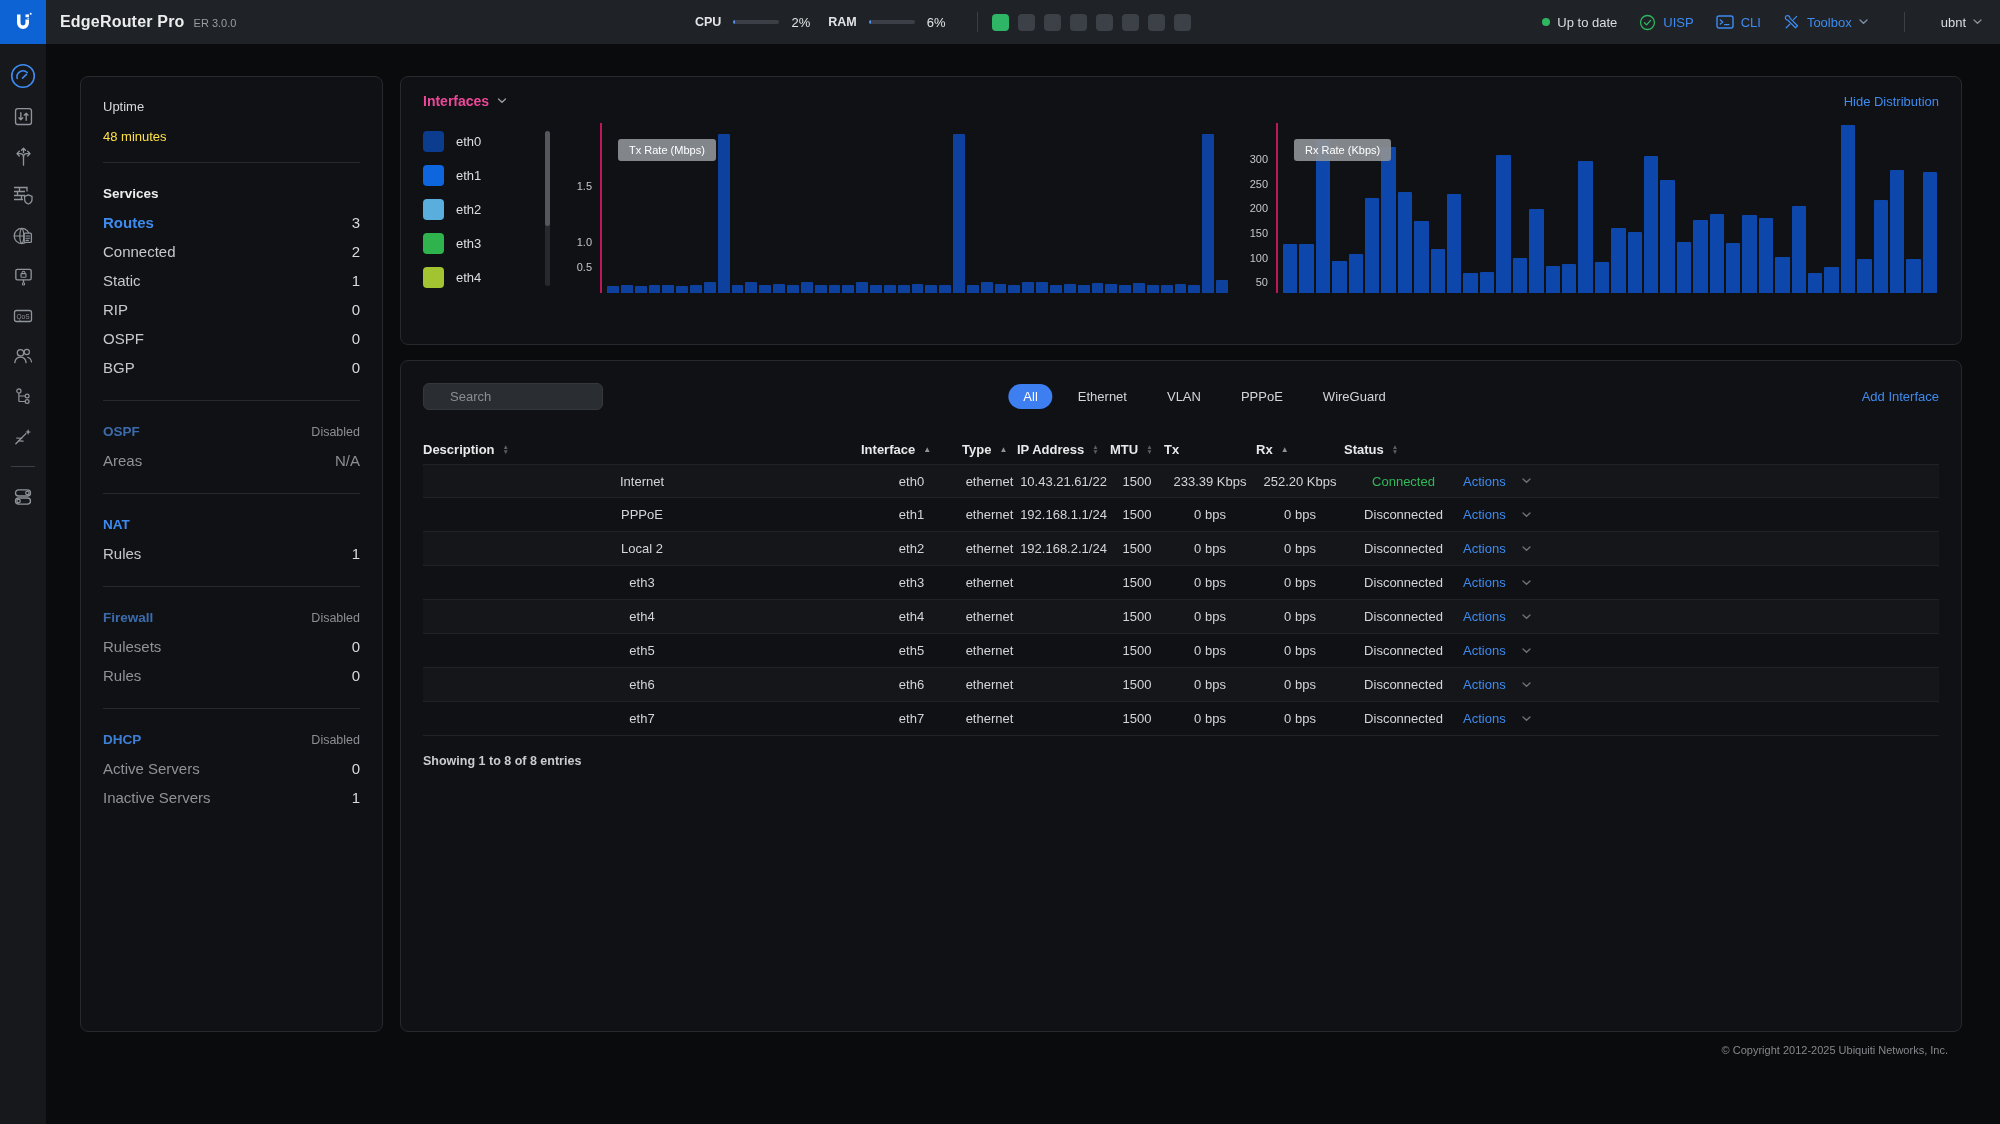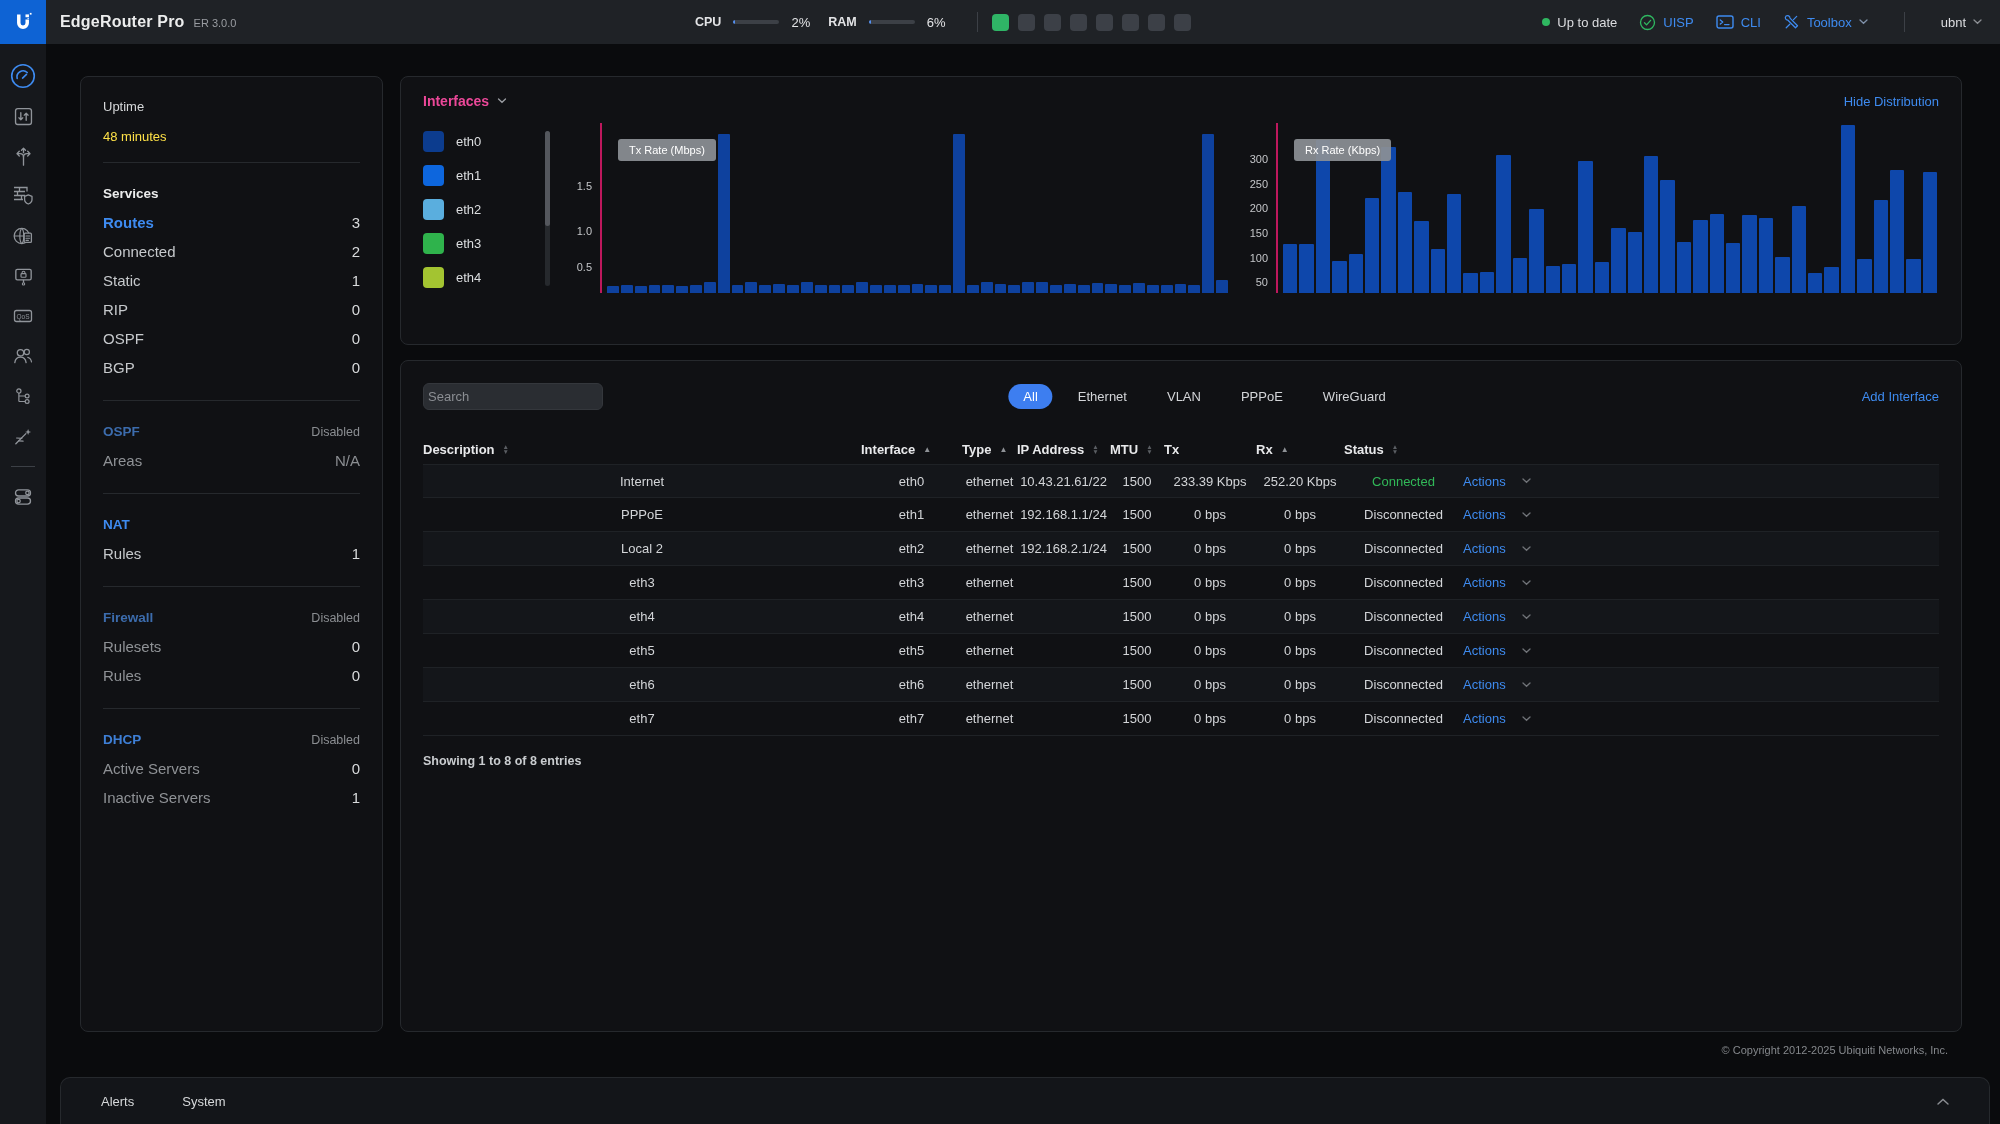--- a/index.html
+++ b/index.html
@@ -73,21 +73,21 @@
   .plot { position:relative; border-left:2px solid #be185d; height:170px; align-self:flex-start; }
   .bars { position:absolute; left:5px; right:2px; bottom:0; top:0; display:flex; align-items:flex-end; gap:2px; }
   .bar { flex:1; border-radius:1px 1px 0 0; }
   .chart-pill { position:absolute; top:16px; left:16px; background:rgba(139,143,149,0.93); color:#ffffff;
     font-size:11px; padding:5px 11px; border-radius:3px; z-index:3; }
 
   
   .tblcard { left:354px; top:316px; width:1562px; height:672px; padding:22px 22px; }
   .tbl-top { display:flex; align-items:center; }
   .searchbox { width:180px; height:27px; background:#2a2d32; border:1px solid #34373c; border-radius:6px;
-    color:#d6d8da; font-size:13px; padding:0 4px; outline:none; font-family:"Liberation Sans",sans-serif; }
+    color:#d6d8da; font-size:13px; padding:0 26px; outline:none; font-family:"Liberation Sans",sans-serif; }
   .searchbox::placeholder { color:#8b8e93; }
   .pillrow { position:absolute; left:50%; transform:translateX(-44%); display:flex; align-items:center; gap:10px; }
   .pill { font-size:13px; color:#d3d5d8; padding:5px 15px; border-radius:14px; cursor:pointer; }
   .pill.active { background:#3d7ef0; color:#ffffff; }
   .addlink { margin-left:auto; font-size:13px; color:#3e8bf0; cursor:pointer; }
   .tgrid { display:grid; grid-template-columns:438px 101px 55px 93px 54px 92px 88px 119px 1fr; align-items:center; }
   .thead { margin-top:24px; height:30px; font-size:13px; font-weight:700; color:#e8e9eb; }
   .thcell { display:flex; align-items:center; gap:8px; cursor:pointer; }
   .sort-both { display:flex; flex-direction:column; line-height:5px; font-size:6.5px; color:#5b5e63; }
   .sort-asc { font-size:8px; color:#8f9297; }
@@ -389,21 +389,21 @@
             <span class="leg-lb">eth4</span>
           </div>
         </div>
       <div class="leg-scroll">
         <div class="leg-thumb"></div>
       </div>
       <div class="charts">
         <div class="chart" id="chart-0" style="flex:0 0 664px;">
           <div class="yaxis">
               <span class="ytick" style="bottom: 40.4762px;">0.5</span>
-              <span class="ytick" style="bottom: 76px;">1.0</span>
+              <span class="ytick" style="bottom: 65px;">1.0</span>
               <span class="ytick" style="bottom: 121.429px;">1.5</span>
             </div>
           <div class="plot" style="width: 630px; height: 170px;">
             <span class="chart-pill">Tx Rate (Mbps)</span>
           <div class="bars">
                 <div class="bar" style="height: 7.28571px; background: rgb(14, 65, 158);"></div>
                 <div class="bar" style="height: 8.09524px; background: rgb(14, 65, 158);"></div>
                 <div class="bar" style="height: 7.28571px; background: rgb(14, 65, 158);"></div>
                 <div class="bar" style="height: 8.09524px; background: rgb(14, 65, 158);"></div>
                 <div class="bar" style="height: 8.09524px; background: rgb(14, 65, 158);"></div>
@@ -697,20 +697,13 @@
               <path d="M1 1l3.5 3.3L8 1" fill="none" stroke="currentColor" stroke-width="1.3" stroke-linecap="round"></path>
             </svg>
           </div>
         </div>
       </div>
     <div class="showing">Showing 1 to 8 of 8 entries</div>
   </div>
 
   <div class="copyright">© Copyright 2012-2025 Ubiquiti Networks, Inc.</div>
 
-  <div class="footer">
-    <span class="ftab">Alerts</span>
-    <span class="ftab">System</span>
-    <svg class="fchev" width="12" height="7" viewBox="0 0 12 7">
-      <path d="M1 6l5-4.6L11 6" fill="none" stroke="currentColor" stroke-width="1.4" stroke-linecap="round"></path>
-    </svg>
-  </div>
 </div>
 
 </body></html>

